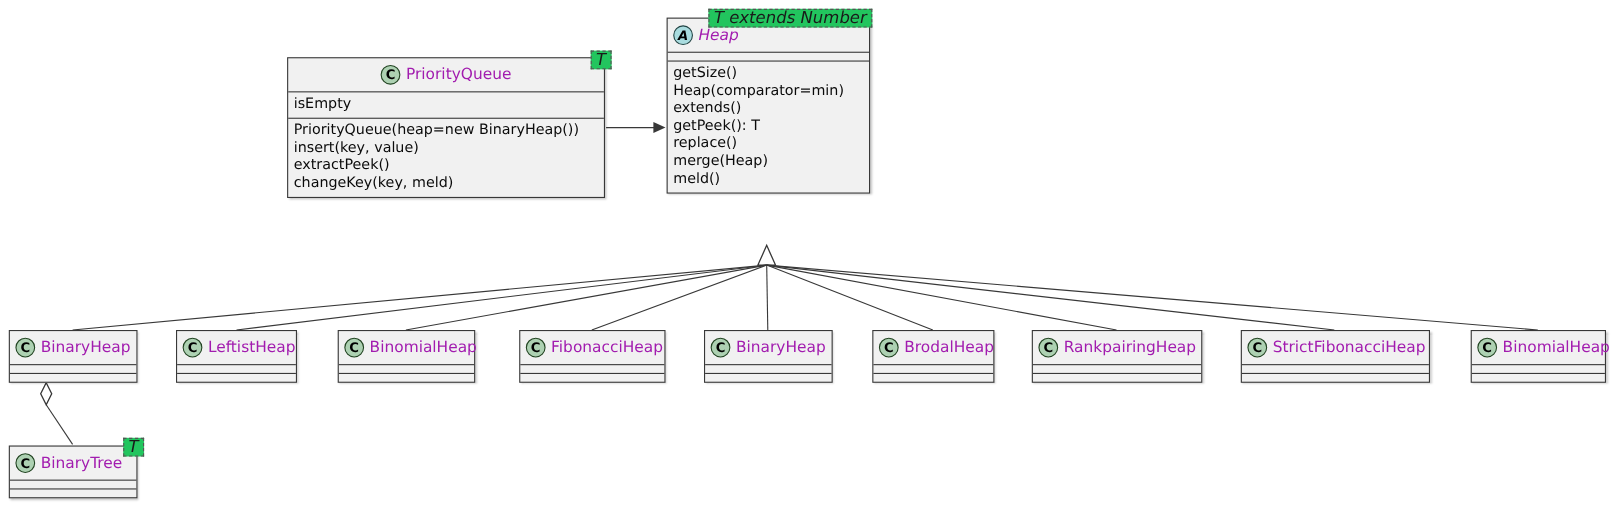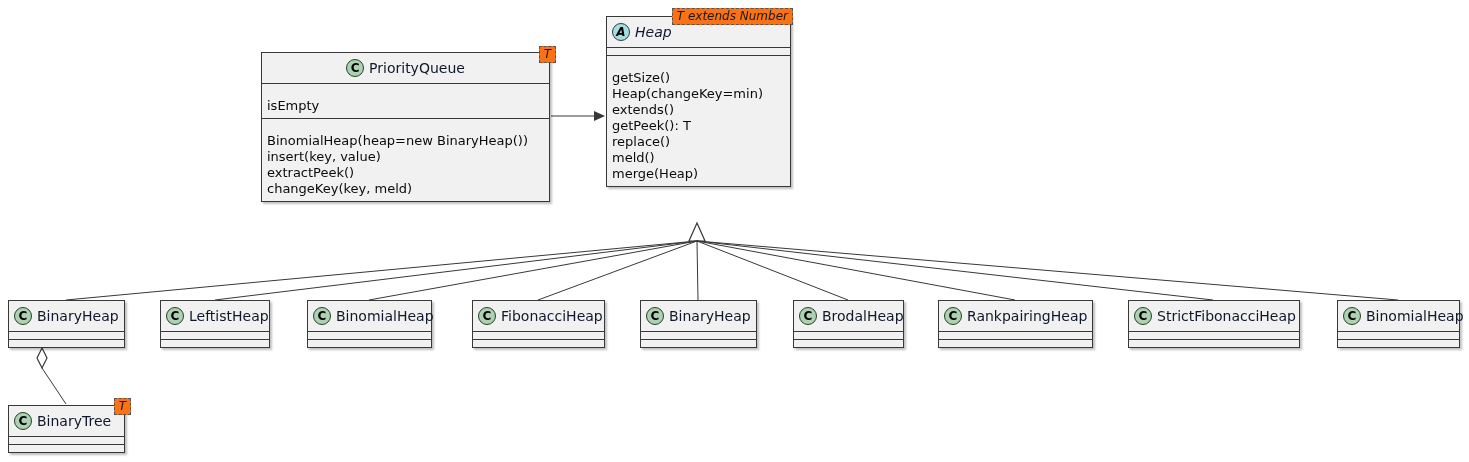--- a/index.html
+++ b/index.html
@@ -44,33 +44,33 @@
     border-radius: 50%;
     display: flex; align-items: center; justify-content: center;
     font-size: 12px;
     font-weight: bold;
     color: #000;
     border: 1px solid #224422;
   }
   .circ.c { background: #ADD1B2; }
   .circ.a { background: #A9DCDF; font-style: italic; border-color: #224444; }
 
-  .ttl { font-size: 14px; color: #0f172a; white-space: nowrap; }
+  .ttl { font-size: 14px; color: #a21caf; white-space: nowrap; }
   .ttl.italic { font-style: italic; }
 
-  .sec { border-top: 1px solid #383838; padding: 14px 5px 4px; }
+  .sec { border-top: 1px solid #383838; padding: 3px 5px 4px; }
   .member { font-size: 13px; line-height: 16px; color: #0a0a0a; white-space: nowrap; }
 
   .empty-sec { border-top: 1px solid #383838; height: 8px; }
 
   .template-box {
     position: absolute;
-    background: #f97316;
+    background: #22c55e;
     border: 1px dashed #555555;
-    font-size: 12px;
+    font-size: 15px;
     font-style: italic;
     line-height: 13px;
     padding: 1px 4px;
     color: #1a1a1a;
     white-space: nowrap;
     z-index: 2;
   }
 </style>
 </head>
 <body>
@@ -100,42 +100,42 @@
 
   <div class="uml-class" style="left:261px; top:52px; width:289px;">
     <div class="hdr centered">
       <span class="circ c">C</span>
       <span class="ttl">PriorityQueue</span>
     </div>
     <div class="sec">
       <div class="member">isEmpty</div>
     </div>
     <div class="sec">
-      <div class="member">BinomialHeap(heap=new BinaryHeap())</div>
+      <div class="member">PriorityQueue(heap=new BinaryHeap())</div>
       <div class="member">insert(key, value)</div>
       <div class="member">extractPeek()</div>
       <div class="member">changeKey(key, meld)</div>
     </div>
     <div class="template-box" style="top:-7px; right:-7px;">T</div>
   </div>
 
   <div class="uml-class" style="left:606px; top:16px; width:185px;">
     <div class="hdr">
       <span class="circ a">A</span>
       <span class="ttl italic">Heap</span>
     </div>
     <div class="empty-sec"></div>
     <div class="sec">
       <div class="member">getSize()</div>
-      <div class="member">Heap(changeKey=min)</div>
+      <div class="member">Heap(comparator=min)</div>
       <div class="member">extends()</div>
       <div class="member">getPeek(): T</div>
       <div class="member">replace()</div>
+      <div class="member">merge(Heap)</div>
       <div class="member">meld()</div>
-      <div class="member">merge(Heap)</div>
     </div>
     <div class="template-box" style="top:-9px; right:-3px;">T extends Number</div>
   </div>
 
   <div class="uml-class" style="left:8px; top:300px; width:117px;">
     <div class="hdr">
       <span class="circ c">C</span>
       <span class="ttl">BinaryHeap</span>
     </div>
     <div class="empty-sec"></div>

